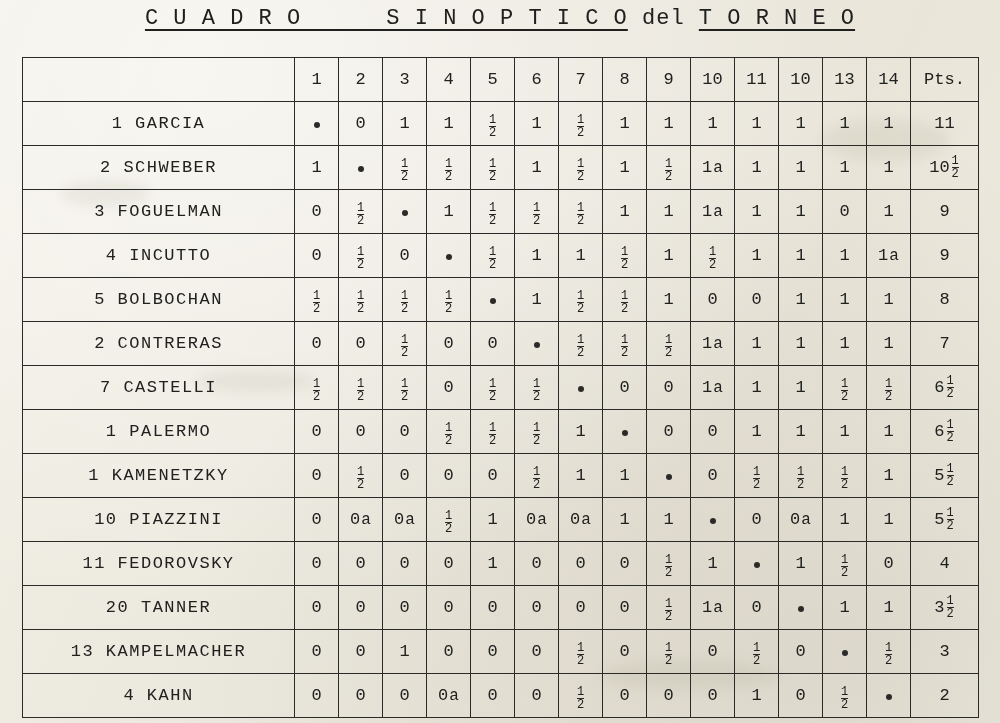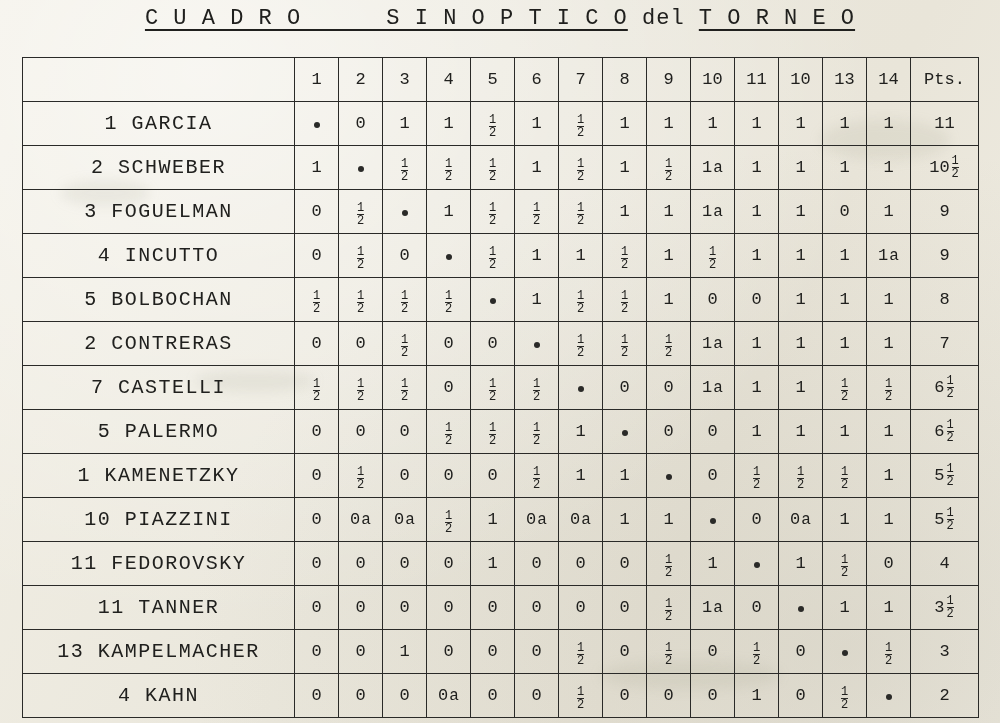--- a/index.html
+++ b/index.html
@@ -67,21 +67,21 @@
     background: transparent;
   }
   col.namecol { width: 272px; }
   col.roundcol { width: 44px; }
   col.ptscol { width: 68px; }
 
   td.name {
     text-align: left;
     padding-left: 18px;
     letter-spacing: 1.5px;
-    font-size: 20px;
+    font-size: 17px;
     white-space: nowrap;
   }
   th.hdr {
     font-size: 17px;
   }
   th.corner { border-left: 1.6px solid #2a2a28; }
 
   .frac {
     display: inline-block;
     position: relative;
@@ -600,21 +600,21 @@
           </span></td>
         <td><span class="cellval">
             <span>6</span>
             <span class="frac">
               <span class="n">1</span>
               <span class="d">2</span>
             </span>
           </span></td>
       </tr>
       <tr>
-        <td class="name">5  PALERMO</td>
+        <td class="name">1  PALERMO</td>
         <td><span class="cellval">
             <span>0</span>
           </span></td>
         <td><span class="cellval">
             <span>0</span>
           </span></td>
         <td><span class="cellval">
             <span>0</span>
           </span></td>
         <td><span class="cellval">
@@ -842,21 +842,21 @@
             </span>
           </span></td>
         <td><span class="cellval">
             <span>0</span>
           </span></td>
         <td><span class="cellval">
             <span>4</span>
           </span></td>
       </tr>
       <tr>
-        <td class="name">11  TANNER</td>
+        <td class="name">20  TANNER</td>
         <td><span class="cellval">
             <span>0</span>
           </span></td>
         <td><span class="cellval">
             <span>0</span>
           </span></td>
         <td><span class="cellval">
             <span>0</span>
           </span></td>
         <td><span class="cellval">

